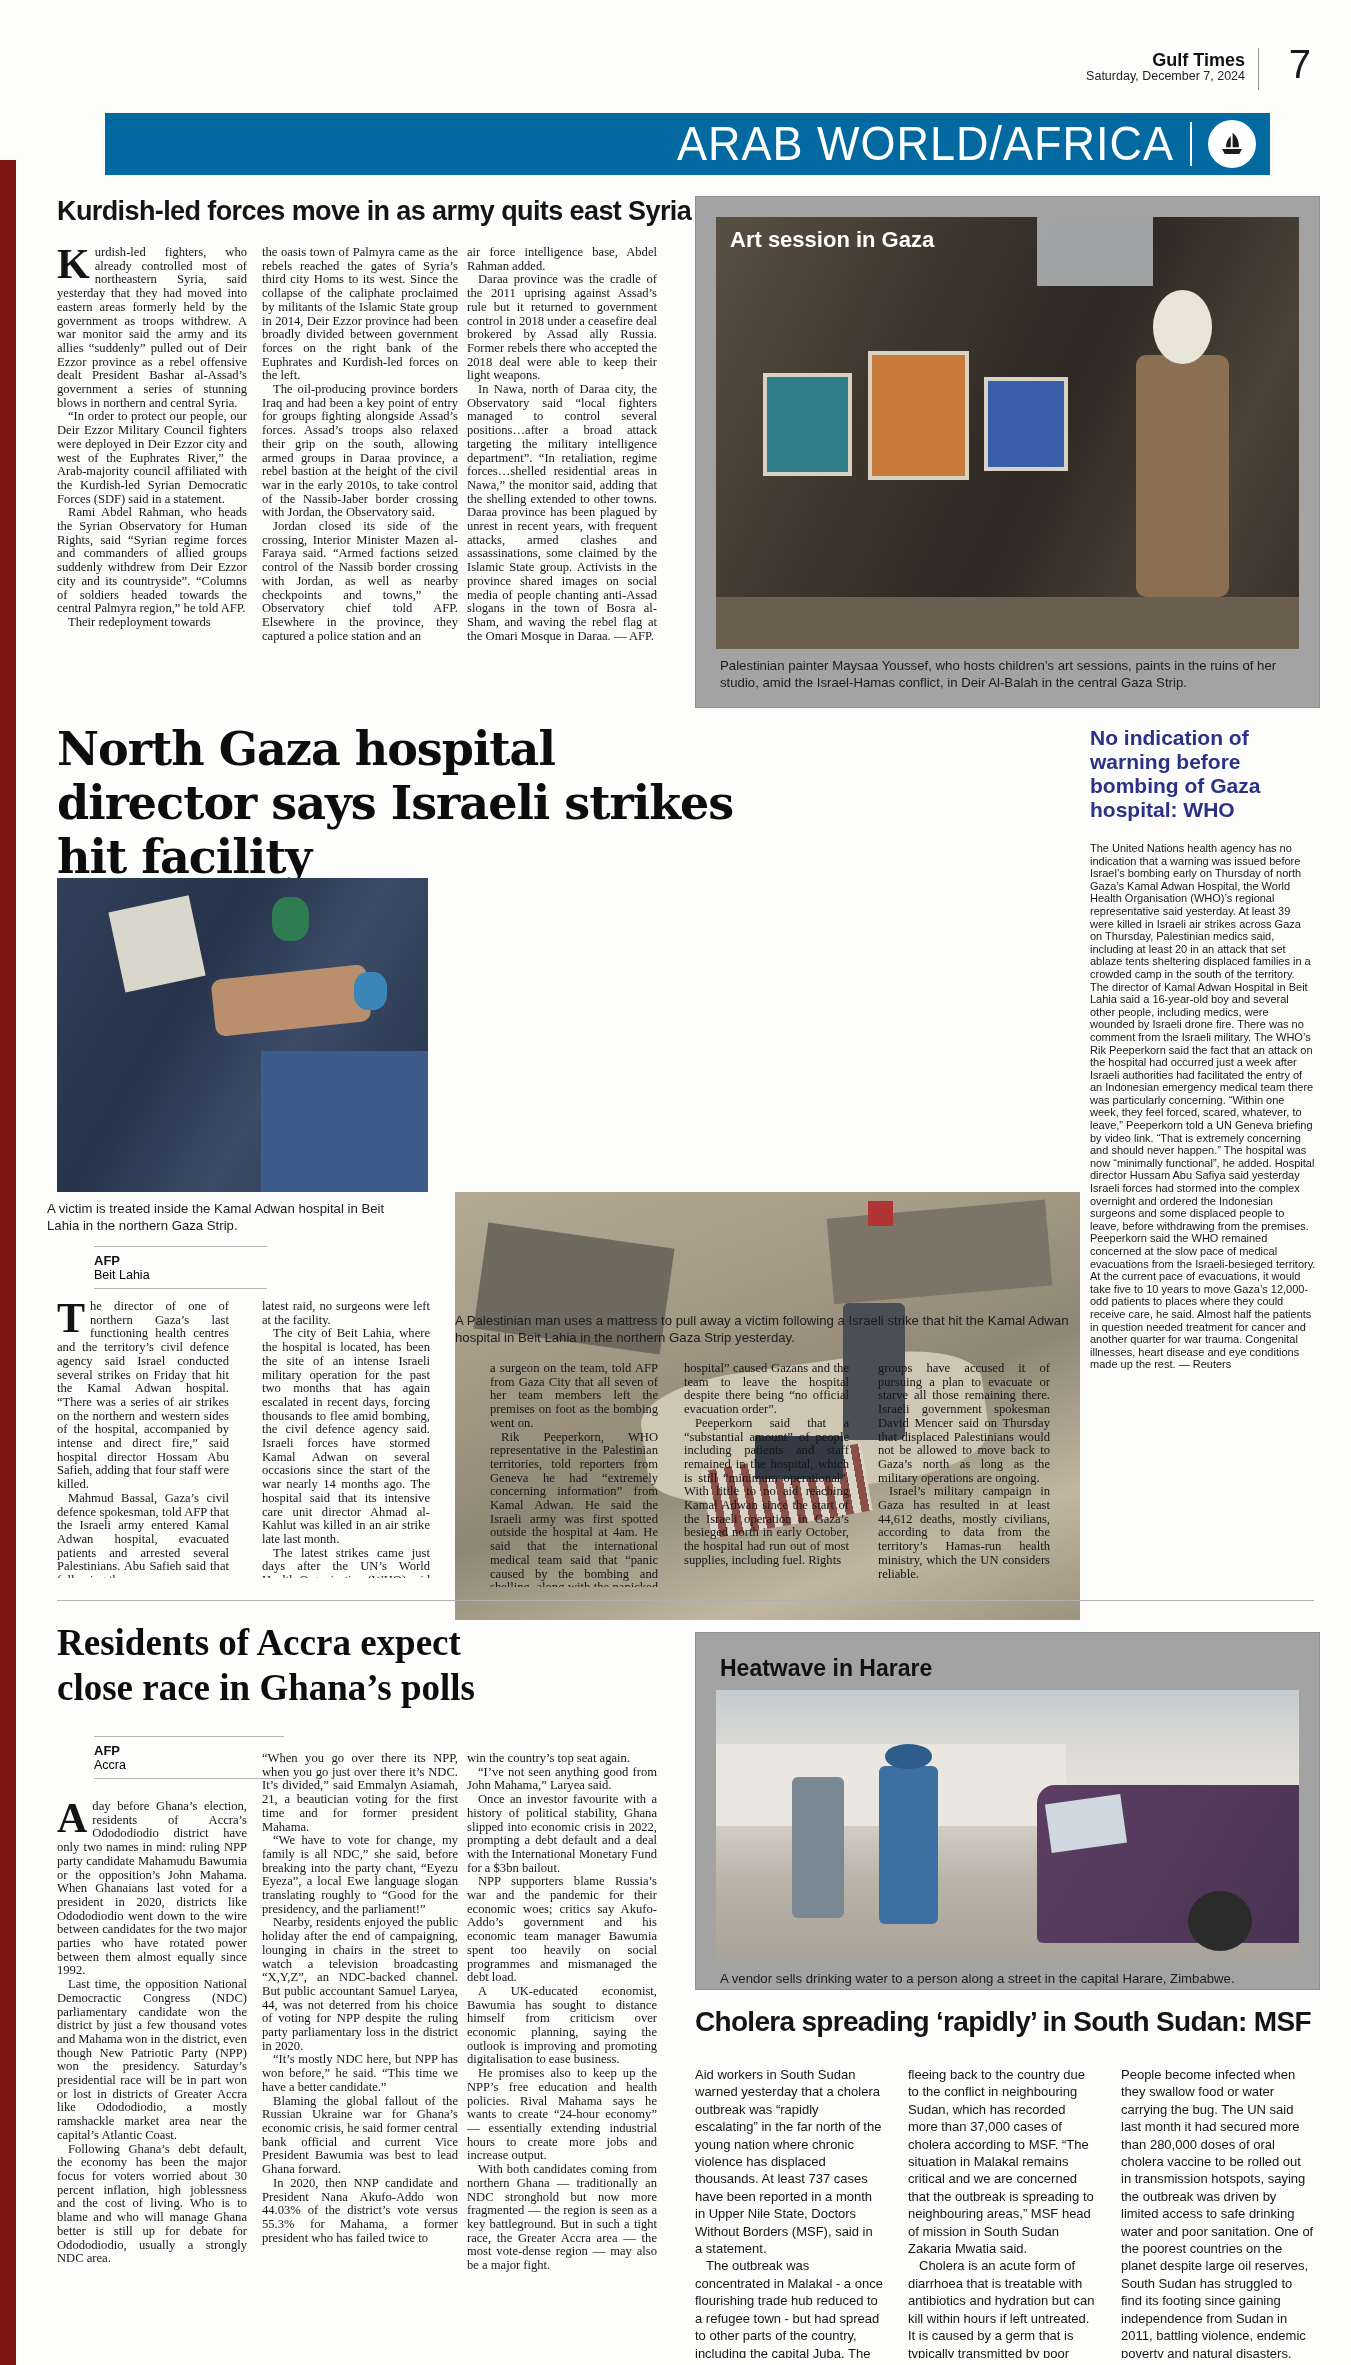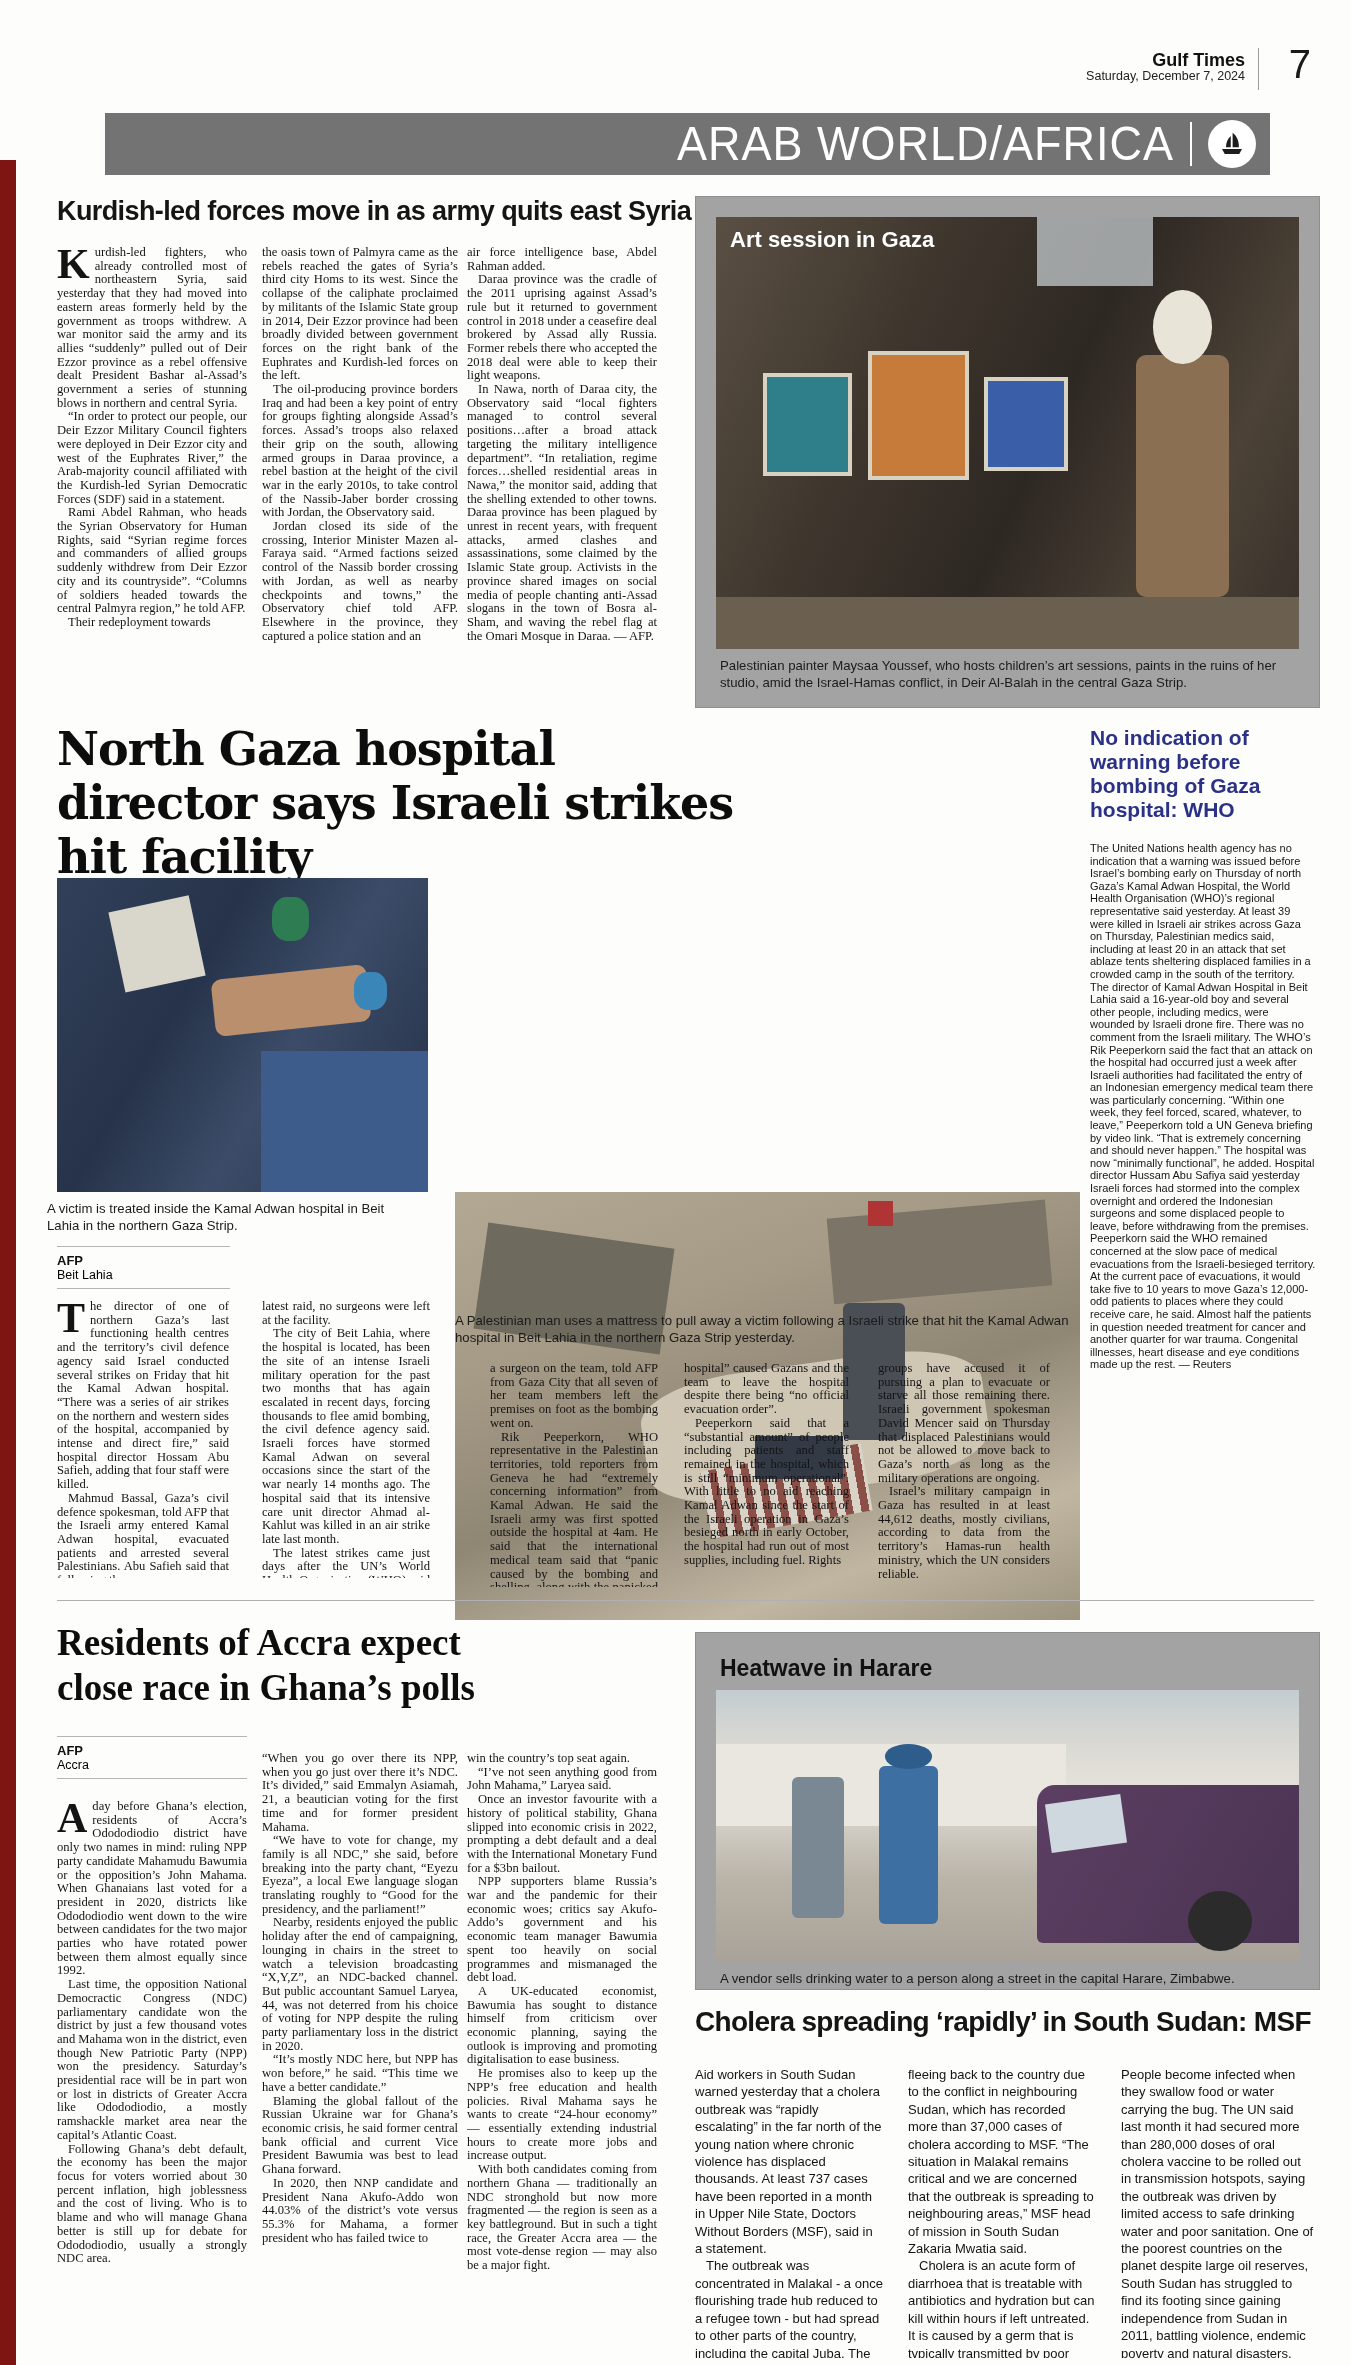--- a/index.html
+++ b/index.html
@@ -36,21 +36,21 @@
   
   .graybox{position:absolute;background:#a3a3a3;border:1px solid #8f8f8f;box-sizing:border-box;padding:20px;}
   .photo{position:relative;overflow:hidden;width:100%;}
   .ph{position:absolute;}
   .photo-title{position:absolute;left:14px;top:10px;color:#fff;font-family:"Liberation Sans",sans-serif;font-weight:bold;font-size:22px;}
   .box-title{font-family:"Liberation Sans",sans-serif;font-weight:bold;font-size:23px;color:#111;margin:2px 0 8px 4px;}
   .caption{font-family:"Liberation Sans",sans-serif;font-size:13.2px;line-height:17px;color:#1b1b1b;}
   .cap-abs{position:absolute;}
 
   
-  .byline{position:absolute;font-family:"Liberation Sans",sans-serif;}
+  .byline{position:absolute;font-family:"Liberation Sans",sans-serif;margin-left:37px;}
   .rule{height:1px;background:#b5b5b5;}
   .by-agency{font-weight:bold;font-size:13px;padding-top:6px;}
   .by-place{font-size:12.5px;padding-bottom:6px;color:#000000;}
 
   
   .who-title{position:absolute;left:1090px;top:726px;width:215px;font-family:"Liberation Sans",sans-serif;font-weight:bold;font-size:21px;line-height:24px;}
   .who-body{position:absolute;left:1090px;top:842px;width:226px;font-family:"Liberation Sans",sans-serif;font-size:11px;line-height:12.6px;color:#171717;overflow:hidden;height:730px;}
 
   .divider{position:absolute;left:57px;top:1600px;width:1257px;height:1px;background:#b0b0b0;}
   .sans-col{font-family:"Liberation Sans",sans-serif;font-size:13px;line-height:17.4px;text-align:left;}
@@ -60,21 +60,21 @@
 
 <div class="left-bar" style="background:#7f1512;"></div>
 
 <div class="mast-text">
   <div class="mast-paper">Gulf Times</div>
   <div class="mast-date">Saturday, December 7, 2024</div>
 </div>
 <div class="mast-rule"></div>
 <div class="page-num">7</div>
 
-<div class="banner" style="background:#737373;">
+<div class="banner" style="background:#0369a1;">
   <span class="banner-title">ARAB WORLD/AFRICA</span>
   <span class="banner-sep"></span>
   <span class="banner-circle">
     <svg width="30" height="30" viewBox="0 0 24 24" fill="#1c1c1c">
         <path d="M4 16h16l-2.2 4H6.2z"></path>
         <path d="M12.5 3c3.8 3 5 7 5 11.5h-5z"></path>
         <path d="M11 5.5c-2.8 2.8-3.8 5.5-3.8 9H11z"></path>
       </svg>
   </span>
 </div>

